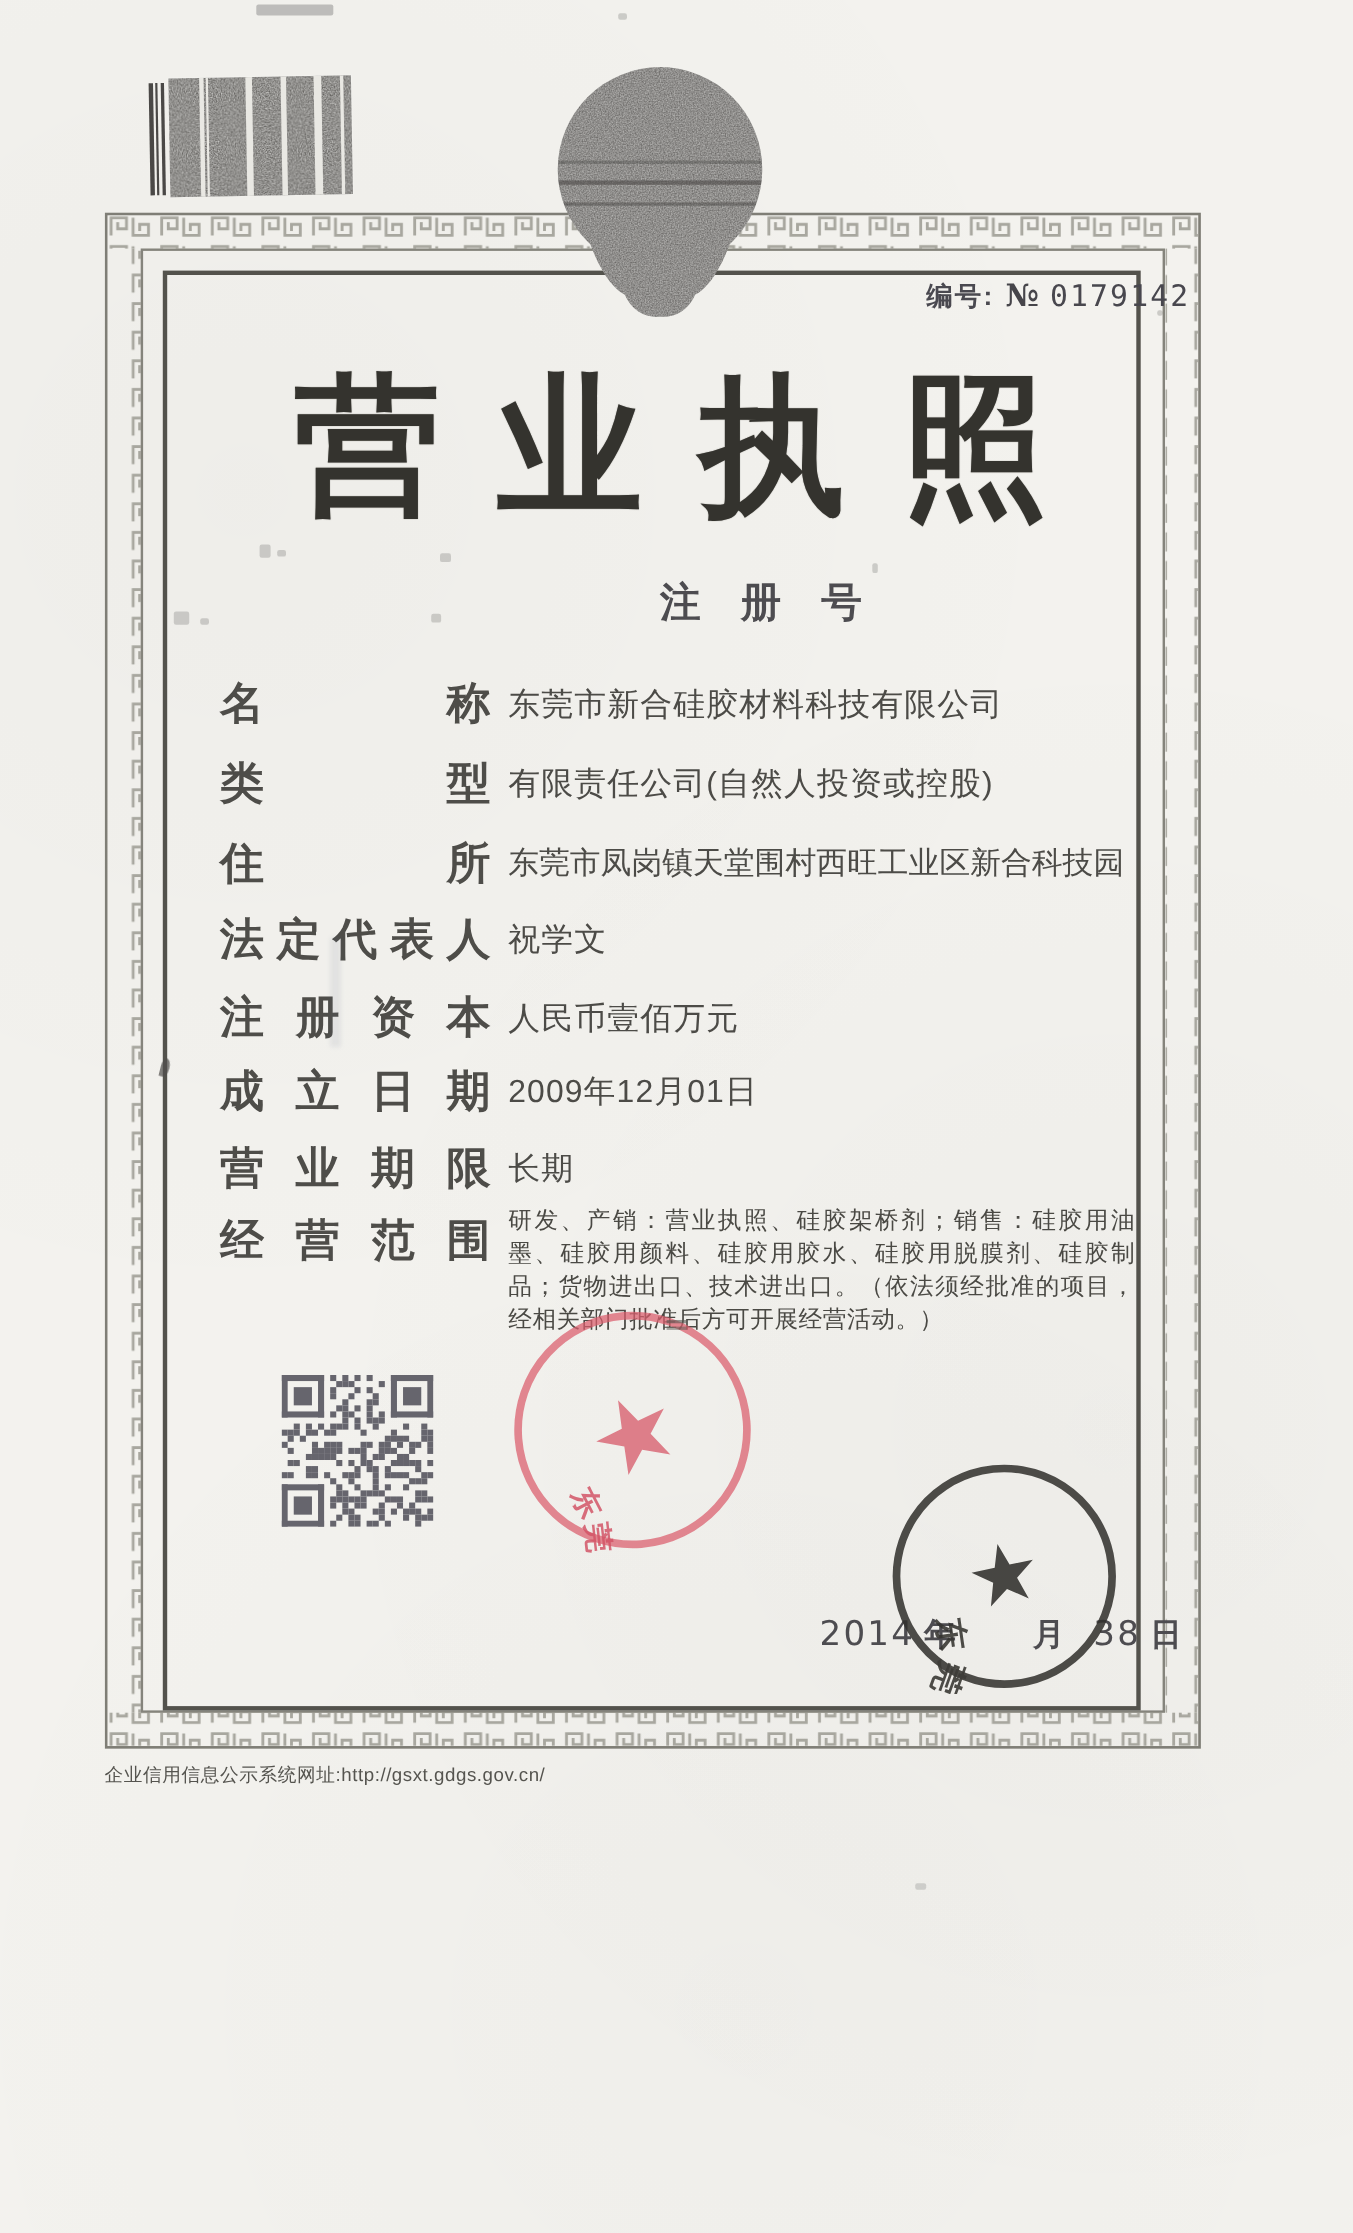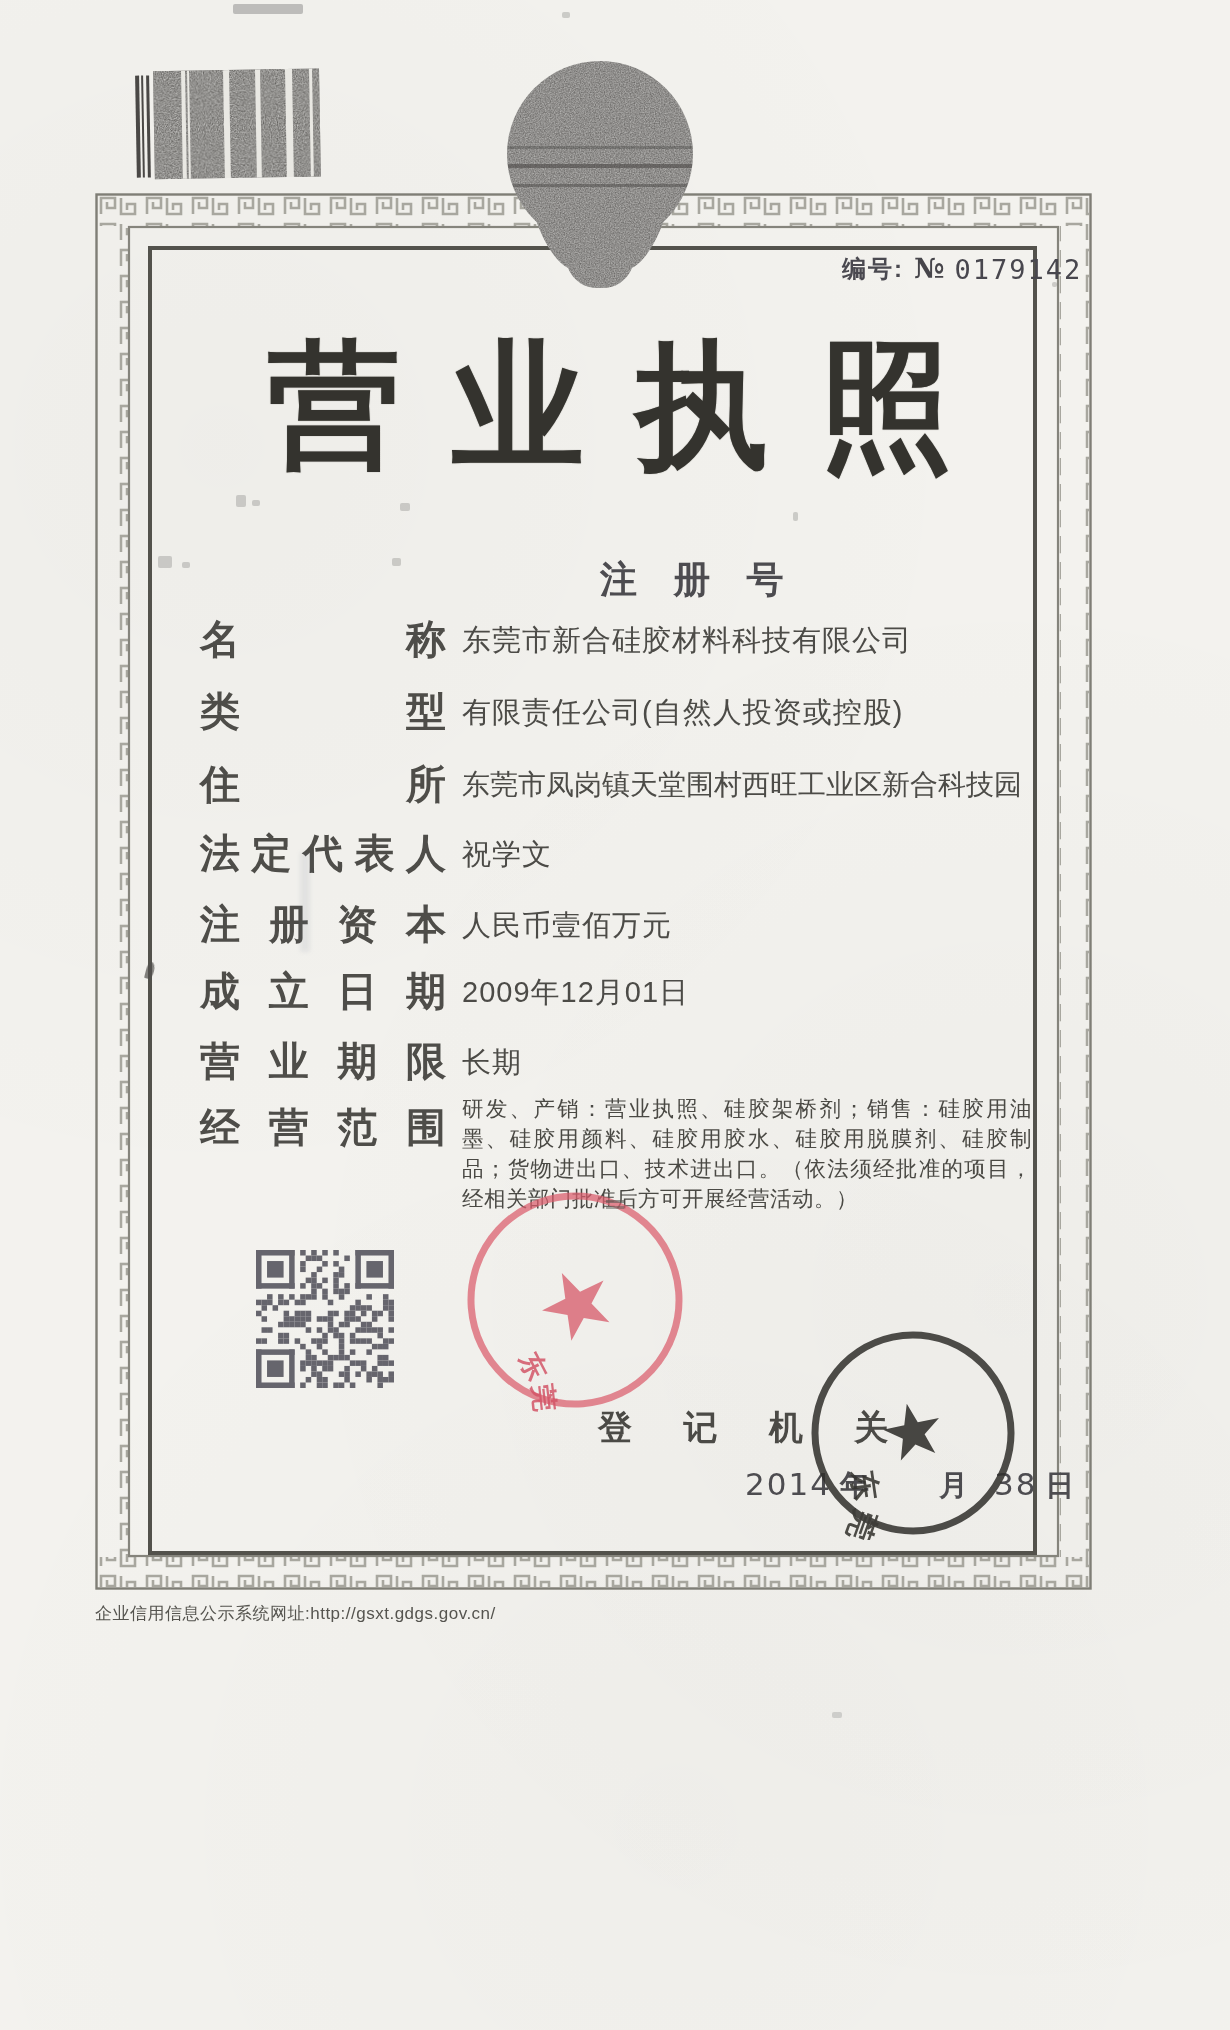--- a/index.html
+++ b/index.html
@@ -36,21 +36,21 @@
 
   .title{
     left:268px; top:318px; width:700px;
     font-size:132px; font-weight:800; letter-spacing:52px;
     color:#34332e; white-space:nowrap;
     transform:scaleY(1.04);
     text-shadow:0 0 1px rgba(60,58,52,.6);
   }
 
   
-  .regno{ left:600px; top:523px; display:flex; align-items:center; white-space:nowrap;margin-top:32px;}
+  .regno{ left:600px; top:523px; display:flex; align-items:center; white-space:nowrap;}
   .regno .lbl{ font-size:37px; font-weight:600; letter-spacing:13px; color:#4d4c50; margin-right:18px;}
   .regno .val{ font-size:37px; letter-spacing:1px; color:#504f55; font-family:"DejaVu Sans", "Liberation Sans", sans-serif;}
 
   
   .frow{ position:absolute; left:200px; width:836px; }
   .frow .lab{
     position:absolute; left:0; top:0; width:246px;
     font-size:40px; font-weight:600; color:#4e4d49;
     text-align:justify; text-align-last:justify; text-justify:inter-character;
     white-space:normal;
@@ -450,21 +450,20 @@
     <g transform="rotate(-26 115 115)">
       <circle cx="115" cy="115" r="104" fill="none" stroke="rgba(219,92,108,0.78)" stroke-width="7"></circle>
       <polygon points="115,85 123.2,109.7 149.2,109.9 128.3,125.3 136.2,150.1 115,135 93.8,150.1 101.7,125.3 80.8,109.9 106.8,109.7" fill="rgba(214,82,99,0.78)"></polygon>
       <path id="redArc" d="M37.9 143 A82 82 0 1 1 34.8 132" fill="none"></path>
       <text font-size="27" fill="rgba(208,72,92,0.85)" style="letter-spacing:3px" font-weight="600">
         <textPath href="#redArc">东莞市新合硅胶材料科技有限公司</textPath>
       </text>
     </g>
   </svg>
 
-  <div class="registrar abs">登 记 机 关</div>
   <div class="issue-date abs">
     <span class="num">2014</span>
     <span class="unit">年</span>
     <span class="gap1"></span>
     <span class="unit">月</span>
     <span class="gap2"></span>
     <span class="num">38</span>
     <span class="unit">日</span>
   </div>
 

